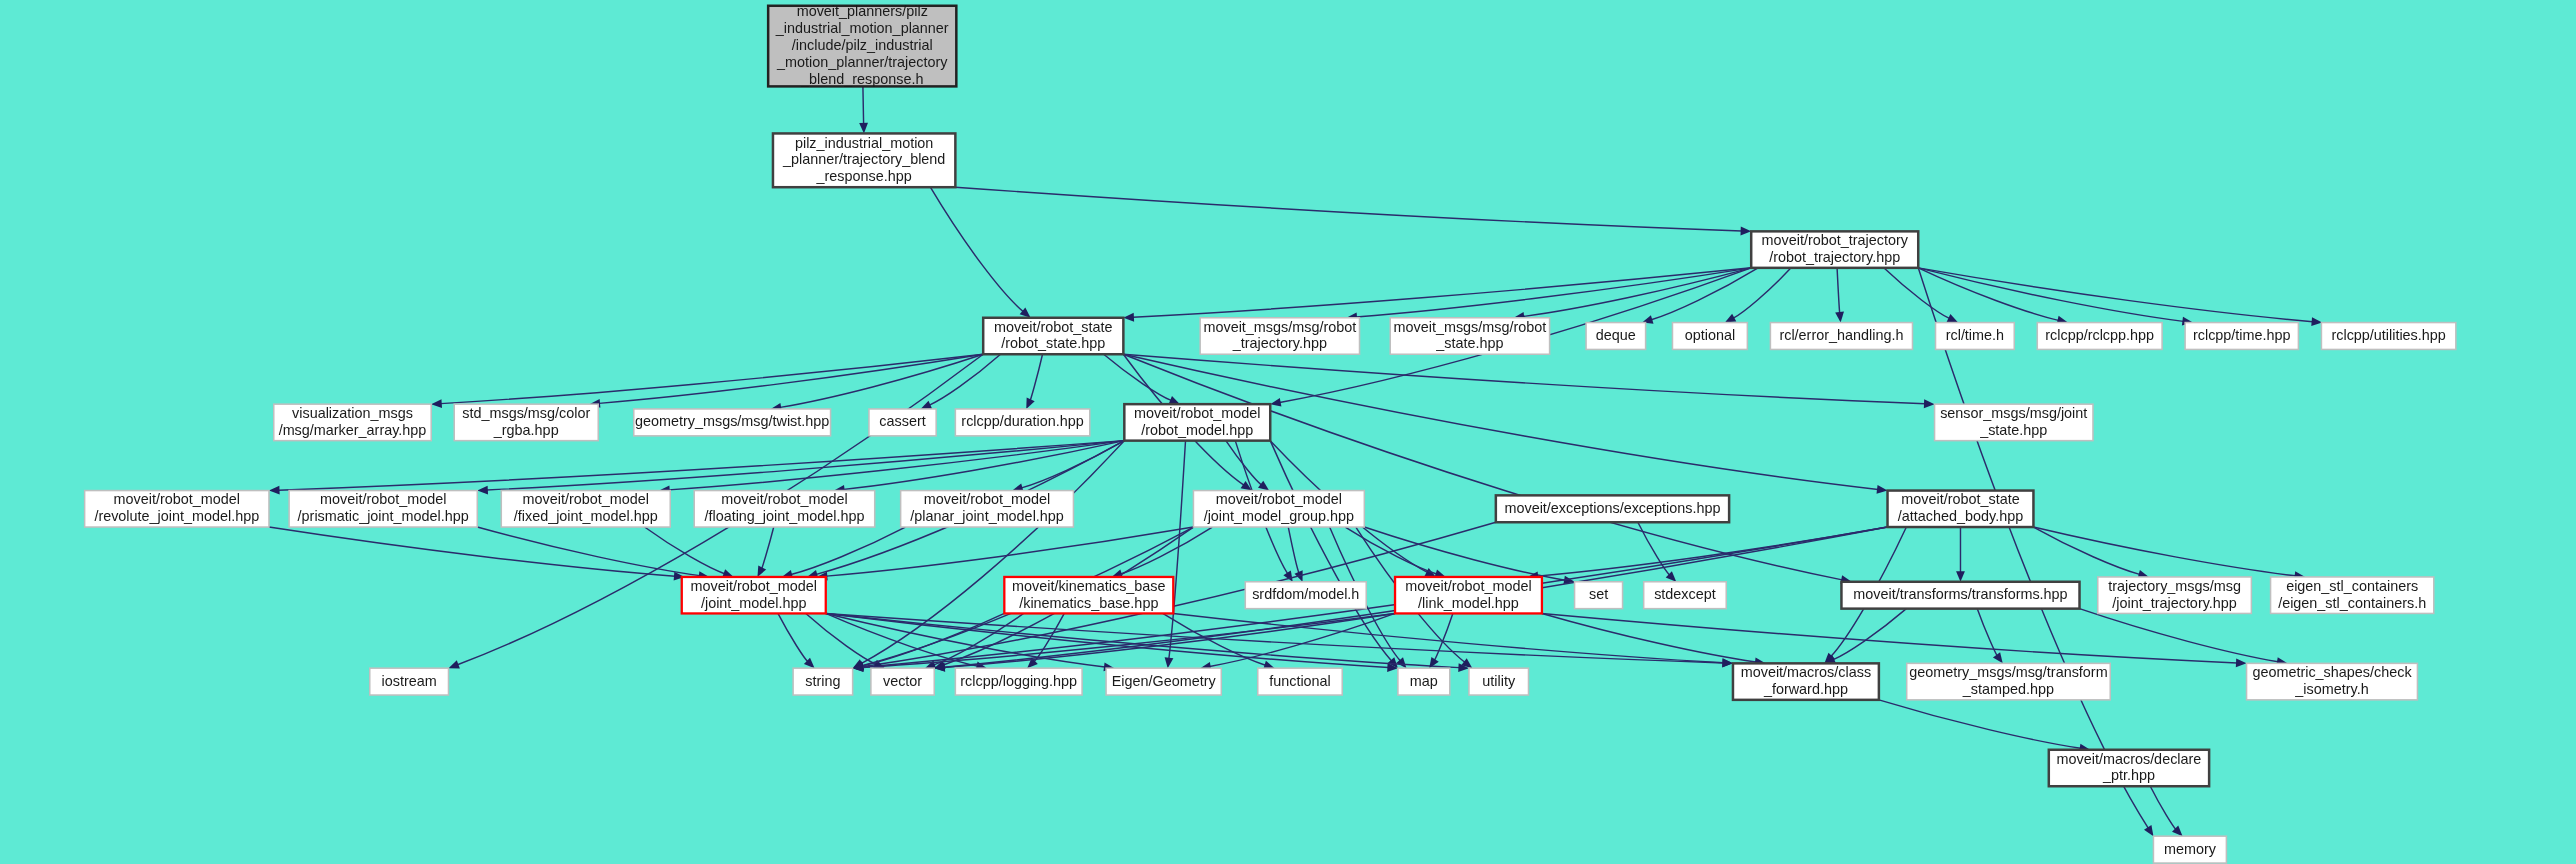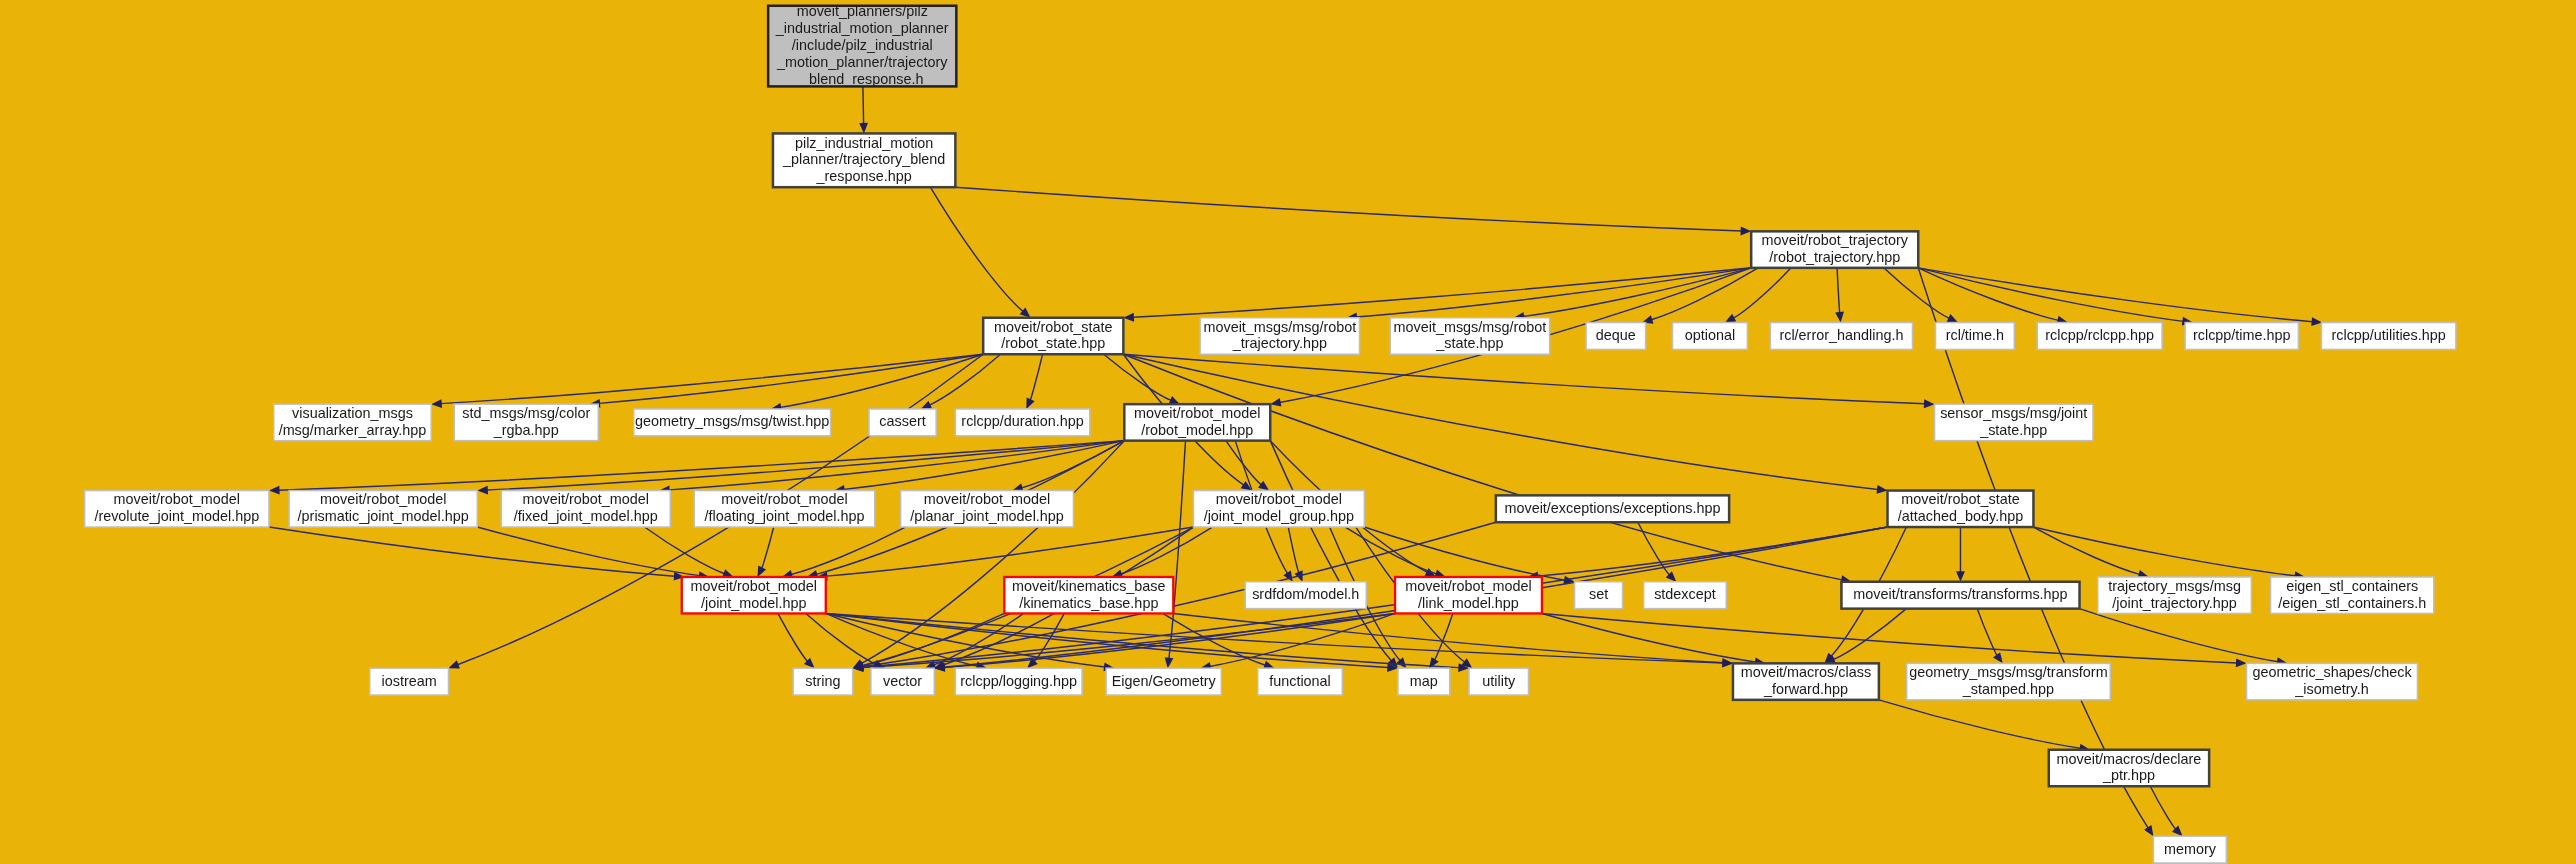--- a/index.html
+++ b/index.html
@@ -4,21 +4,21 @@
 <style>
   html, body {
     margin: 0;
     padding: 0;
     background: #ffffff;
   }
   #graph-root {
     position: relative;
     width: 2576px;
     height: 864px;
-    background: #eab308;
+    background: #5eead4;
     font-family: "Liberation Sans", sans-serif;
   }
   svg#graph-svg {
     position: absolute;
     top: 0;
     left: 0;
     width: 2576px;
     height: 864px;
     display: block;
   }

